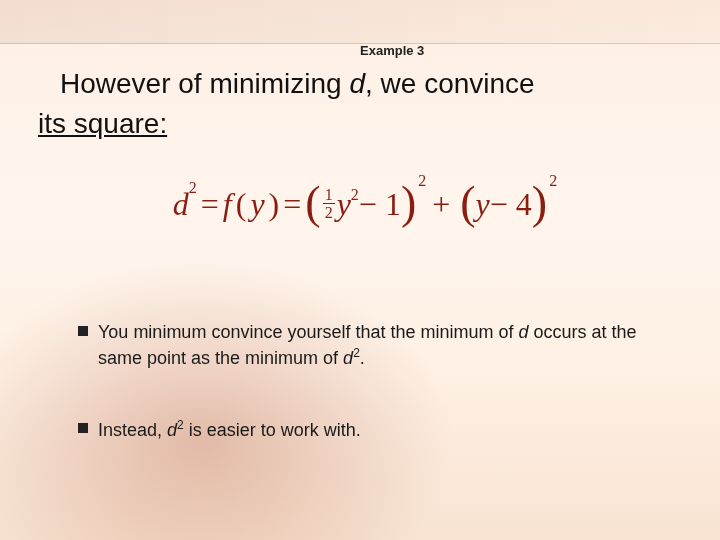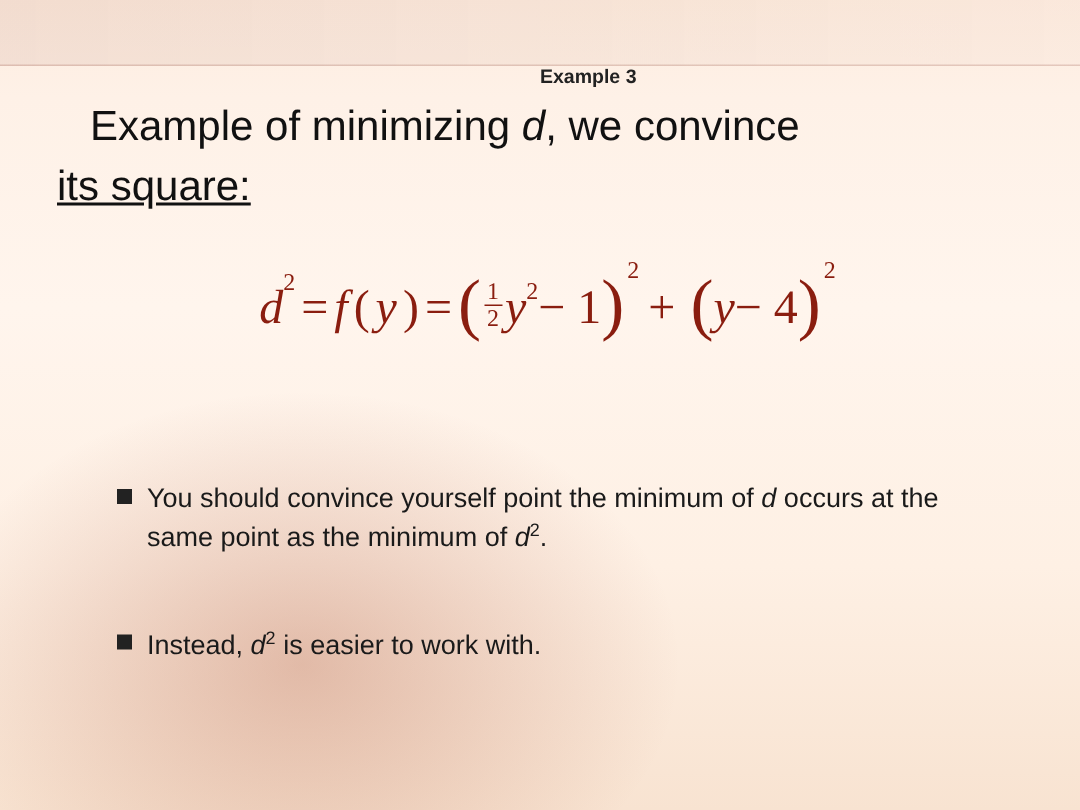--- a/index.html
+++ b/index.html
@@ -129,21 +129,21 @@
   .d2sup { font-size: 12px; vertical-align: super; }
 </style>
 </head>
 <body>
 
 <div class="header">
   <span class="header-example">Example 3</span>
 </div>
 
 <div class="lead">
-  <span>Example of minimizing </span><span class="d-ital">d</span><span>, we convince</span>
+  <span>However of minimizing </span><span class="d-ital">d</span><span>, we convince</span>
 </div>
 <div class="lead2">its square:</div>
 
 <div class="equation">
   <div class="eqwrap">
     <span class="d2"><span>d</span><sup>2</sup></span>
     <span class="rm"> = </span>
     <span>f</span>
     <span class="rm">(</span>
       <span>y</span>
@@ -172,21 +172,21 @@
       <span class="bigparen">)</span>
       <span class="outer-sup">2</span>
     </span>
   </div>
 </div>
 
 <div class="bullets">
   <div class="bullet">
     <div class="sq"></div>
     <div>
-      <span>You should convince yourself point the minimum of </span><span class="ital">d</span><span> occurs at the same point as the minimum of </span><span class="ital">d</span><span class="d2sup">2</span><span>.</span>
+      <span>You minimum convince yourself that the minimum of </span><span class="ital">d</span><span> occurs at the same point as the minimum of </span><span class="ital">d</span><span class="d2sup">2</span><span>.</span>
     </div>
   </div>
   <div class="bullet">
     <div class="sq"></div>
     <div>
       <span>Instead, </span><span class="ital">d</span><span class="d2sup">2</span><span> is easier to work with.</span>
     </div>
   </div>
 </div>
 

